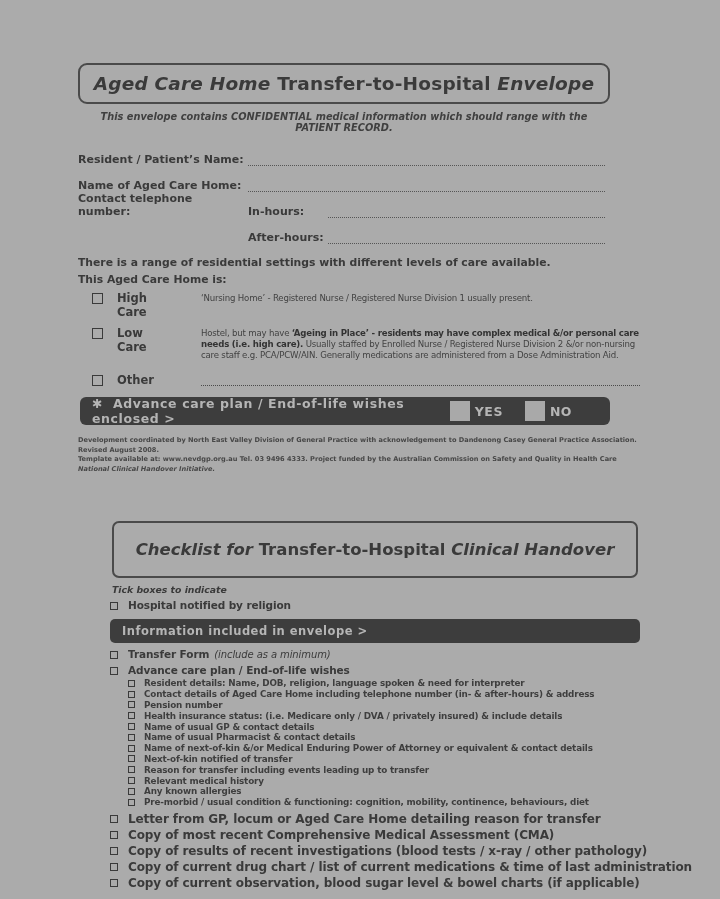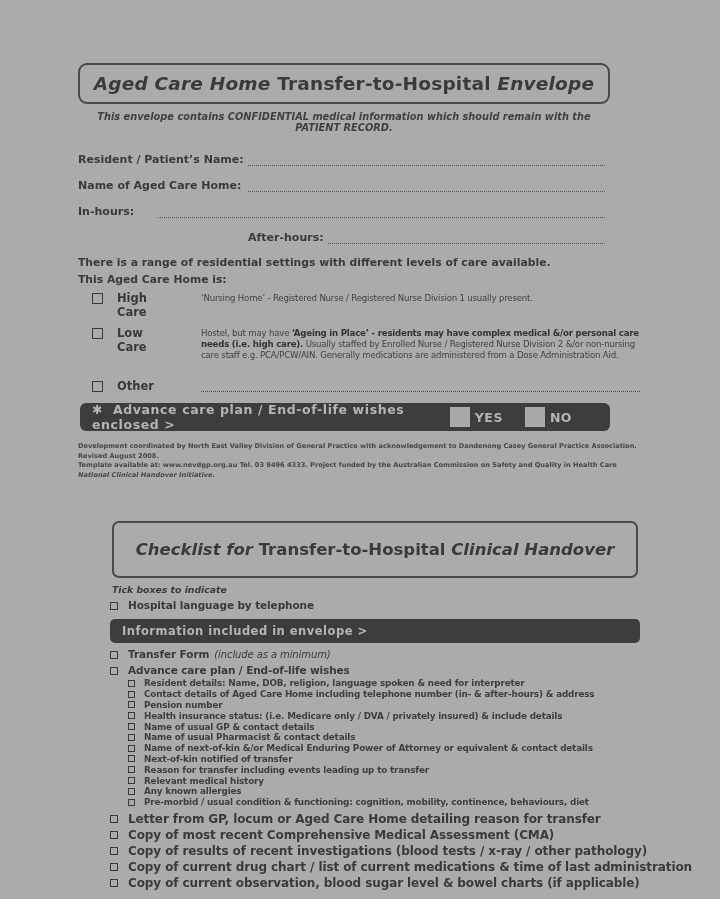--- a/index.html
+++ b/index.html
@@ -33,21 +33,21 @@
   .care-intro { margin-top:10px; font-size:10.8px; font-weight:bold; line-height:17px; }
   .options { margin-top:3px; }
   .opt-row { display:flex; align-items:flex-start; margin-bottom:7px; }
   .cb {
     display:inline-block; flex:none; border:1.5px solid #3a3a3a; background:transparent;
   }
   .cb-opt { width:11px; height:11px; margin-left:14px; margin-top:2px; }
   .opt-label { width:58px; flex:none; margin-left:14px; font-size:11.5px; font-weight:bold; }
   .opt-desc { flex:1; margin-left:26px; font-size:8.6px; letter-spacing:-0.2px; color:#424242; line-height:11px; padding-top:2px; }
   .opt-desc b { color:#333; }
-  .other-row { margin-top:18px; }
+  .other-row { margin-top:12px; }
   .other-line { flex:1; margin-left:26px; border-bottom:1.8px dotted #4a4a4a; height:13px; }
   .banner {
     margin-top:10px; margin-left:2px; width:530px; height:28px;
     background:#3d3d3d; border-radius:6px; display:flex; align-items:center;
     color:#b5b5b5; font-weight:bold; padding:0 12px;gap:16px;
   }
   .banner-label { font-size:12.5px; letter-spacing:0.6px; }
   .yn-group { margin-left:auto; display:flex; align-items:center; padding-right:26px; }
   .yn-box { width:20px; height:20px; background:#a9a9a9; flex:none; }
   .yn-label { font-size:12.5px; margin-left:5px; letter-spacing:0.5px; }
@@ -83,32 +83,33 @@
 <body>
 
 <div class="canvas">
 
   <section class="envelope">
 
     <div class="title-box">
       <span class="it">Aged Care Home</span><span> Transfer-to-Hospital </span><span class="it">Envelope</span>
     </div>
 
-    <p class="confidential">This envelope contains CONFIDENTIAL medical information which should remain with the PATIENT RECORD.</p>
+    <p class="confidential">This envelope contains CONFIDENTIAL medical information which should range with the PATIENT RECORD.</p>
 
     <div class="fields">
       <div class="field-row">
         <span class="flabel w170">Resident / Patient’s Name:</span>
         <span class="dotline"></span>
       </div>
       <div class="field-row">
         <span class="flabel w170">Name of Aged Care Home:</span>
         <span class="dotline"></span>
       </div>
       <div class="field-row">
+        <span class="flabel w170">Contact telephone number:</span>
         <span class="flabel w80">In-hours:</span>
         <span class="dotline"></span>
       </div>
       <div class="field-row">
         <span class="flabel w170"></span>
         <span class="flabel w80">After-hours:</span>
         <span class="dotline"></span>
       </div>
     </div>
 
@@ -155,21 +156,21 @@
   <section class="checklist">
 
     <div class="check-title-box">
       <span class="it">Checklist for</span><span> Transfer-to-Hospital </span><span class="it">Clinical Handover</span>
     </div>
 
     <div class="tick-note">Tick boxes to indicate</div>
 
     <div class="chk-row">
       <span class="cb cb-main"></span>
-      <span class="chk-label">Hospital language by telephone</span>
+      <span class="chk-label">Hospital notified by religion</span>
     </div>
 
     <div class="info-banner">Information included in envelope &gt;</div>
 
     <div class="top-items">
       <div class="chk-row">
         <span class="cb cb-main"></span>
         <span class="chk-label">Transfer Form</span>
         <span class="chk-label tf-note">(include as a minimum)</span>
       </div>

